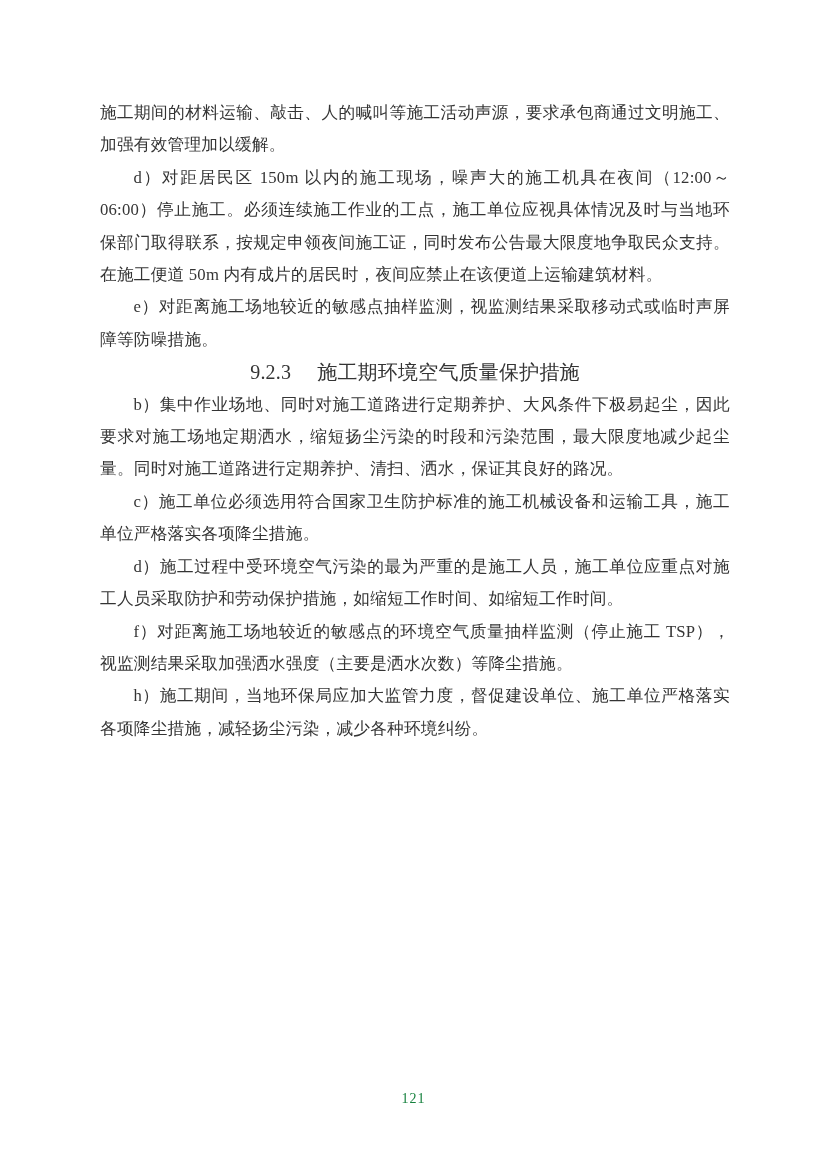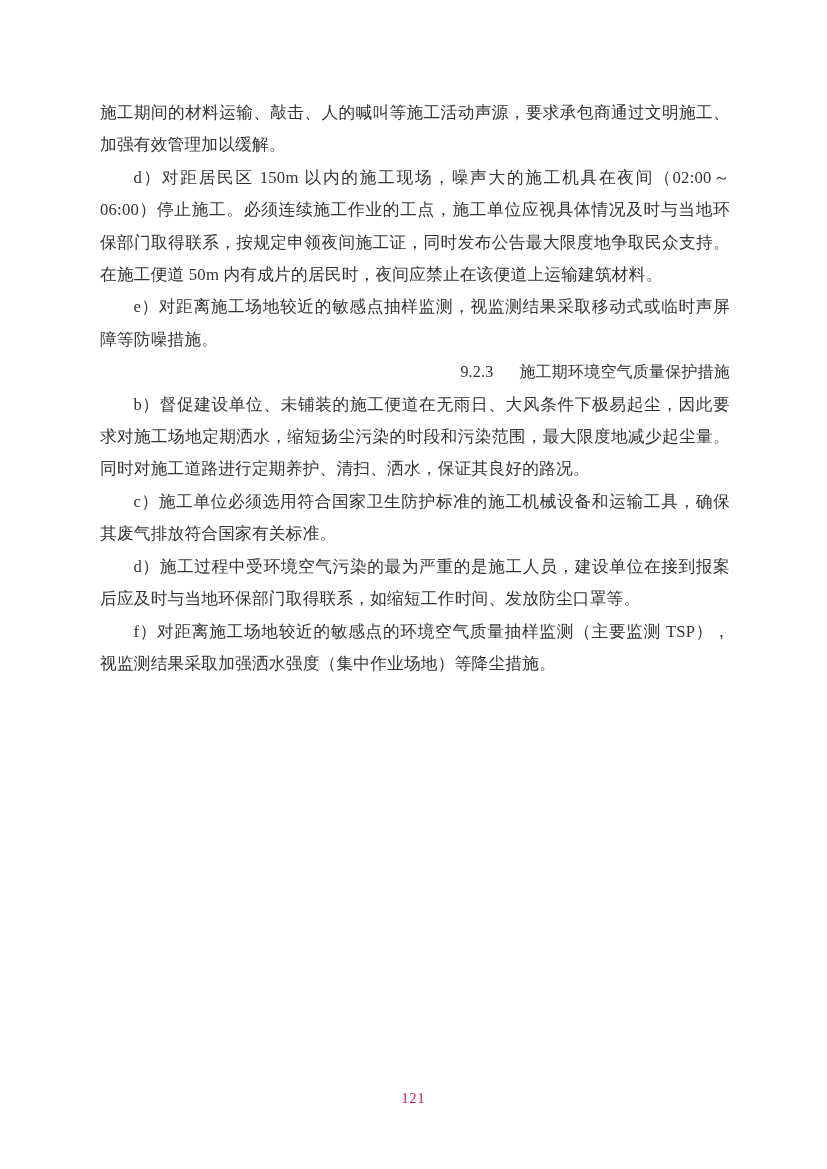--- a/index.html
+++ b/index.html
@@ -31,67 +31,68 @@
     margin: 0;
     padding: 0;
     text-indent: 2em;
   }
   .para.no-indent {
     text-indent: 0;
   }
   .section-heading {
     margin: 0;
     padding: 0;
-    font-size: 16px;
+    font-size: 20px;
     line-height: 32.4px;
     font-weight: normal;
-    text-align: right;
+    text-align: center;
   }
   .section-heading .heading-number {
     display: inline-block;
     margin-right: 26px;
   }
   .page-number {
     position: absolute;
     left: 0;
     right: 0;
     top: 1089px;
     text-align: center;
     font-size: 14px;
     line-height: 20px;
-    color: #be185d;
+    color: #15803d;
     letter-spacing: 1px;
   }
 </style>
 </head>
 <body>
 
 <div class="page">
   <div class="content">
 
     <p class="para no-indent">施工期间的材料运输、敲击、人的喊叫等施工活动声源，要求承包商通过文明施工、加强有效管理加以缓解。</p>
 
-    <p class="para">d）对距居民区 150m 以内的施工现场，噪声大的施工机具在夜间（02:00～06:00）停止施工。必须连续施工作业的工点，施工单位应视具体情况及时与当地环保部门取得联系，按规定申领夜间施工证，同时发布公告最大限度地争取民众支持。在施工便道 50m 内有成片的居民时，夜间应禁止在该便道上运输建筑材料。</p>
+    <p class="para">d）对距居民区 150m 以内的施工现场，噪声大的施工机具在夜间（12:00～06:00）停止施工。必须连续施工作业的工点，施工单位应视具体情况及时与当地环保部门取得联系，按规定申领夜间施工证，同时发布公告最大限度地争取民众支持。在施工便道 50m 内有成片的居民时，夜间应禁止在该便道上运输建筑材料。</p>
 
     <p class="para">e）对距离施工场地较近的敏感点抽样监测，视监测结果采取移动式或临时声屏障等防噪措施。</p>
 
 
     <h3 class="section-heading">
       <span class="heading-number">9.2.3</span><span class="heading-title">施工期环境空气质量保护措施</span>
     </h3>
 
 
-    <p class="para">b）督促建设单位、未铺装的施工便道在无雨日、大风条件下极易起尘，因此要求对施工场地定期洒水，缩短扬尘污染的时段和污染范围，最大限度地减少起尘量。同时对施工道路进行定期养护、清扫、洒水，保证其良好的路况。</p>
+    <p class="para">b）集中作业场地、同时对施工道路进行定期养护、大风条件下极易起尘，因此要求对施工场地定期洒水，缩短扬尘污染的时段和污染范围，最大限度地减少起尘量。同时对施工道路进行定期养护、清扫、洒水，保证其良好的路况。</p>
 
-    <p class="para">c）施工单位必须选用符合国家卫生防护标准的施工机械设备和运输工具，确保其废气排放符合国家有关标准。</p>
+    <p class="para">c）施工单位必须选用符合国家卫生防护标准的施工机械设备和运输工具，施工单位严格落实各项降尘措施。</p>
 
-    <p class="para">d）施工过程中受环境空气污染的最为严重的是施工人员，建设单位在接到报案后应及时与当地环保部门取得联系，如缩短工作时间、发放防尘口罩等。</p>
+    <p class="para">d）施工过程中受环境空气污染的最为严重的是施工人员，施工单位应重点对施工人员采取防护和劳动保护措施，如缩短工作时间、如缩短工作时间。</p>
 
 
-    <p class="para">f）对距离施工场地较近的敏感点的环境空气质量抽样监测（主要监测 TSP），视监测结果采取加强洒水强度（集中作业场地）等降尘措施。</p>
+    <p class="para">f）对距离施工场地较近的敏感点的环境空气质量抽样监测（停止施工 TSP），视监测结果采取加强洒水强度（主要是洒水次数）等降尘措施。</p>
 
 
+    <p class="para">h）施工期间，当地环保局应加大监管力度，督促建设单位、施工单位严格落实各项降尘措施，减轻扬尘污染，减少各种环境纠纷。</p>
 
 
   </div>
 
   <div class="page-number">121</div>
 </div>
 
 </body></html>

